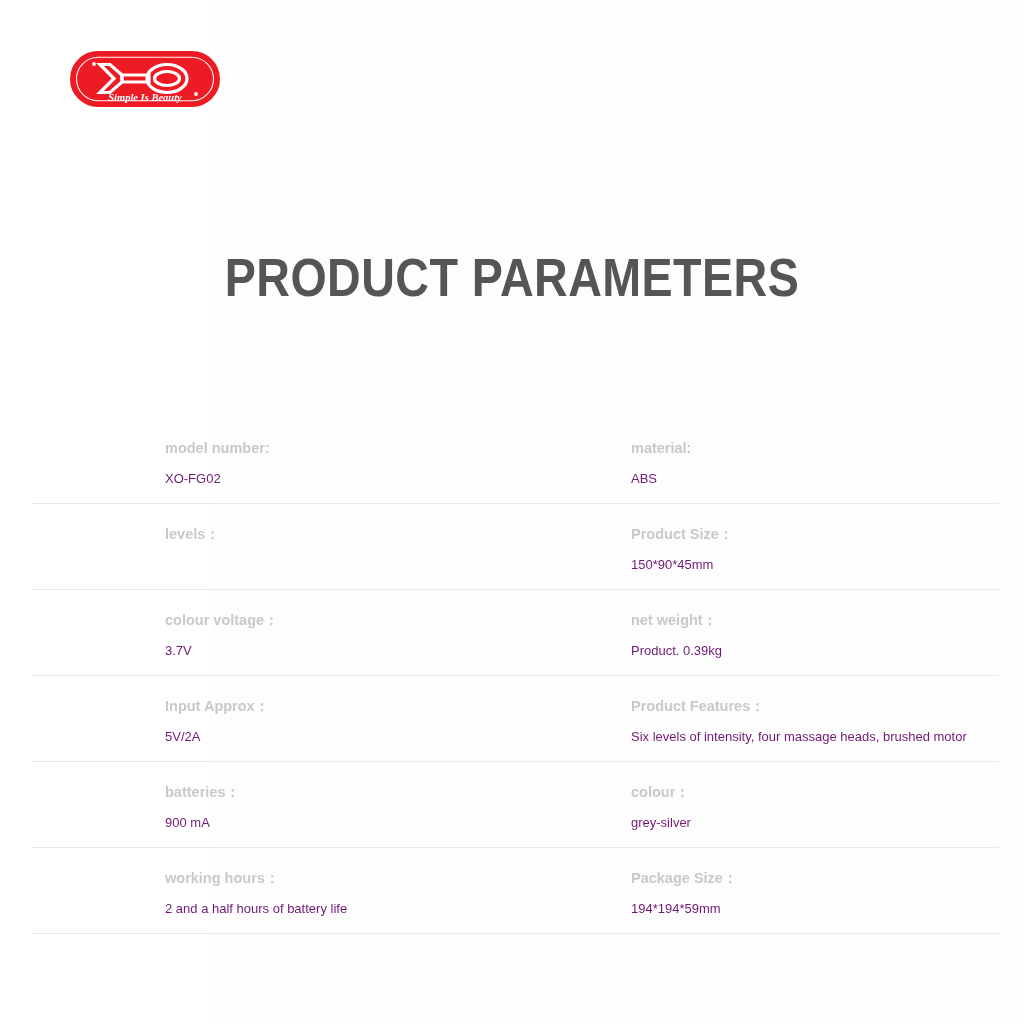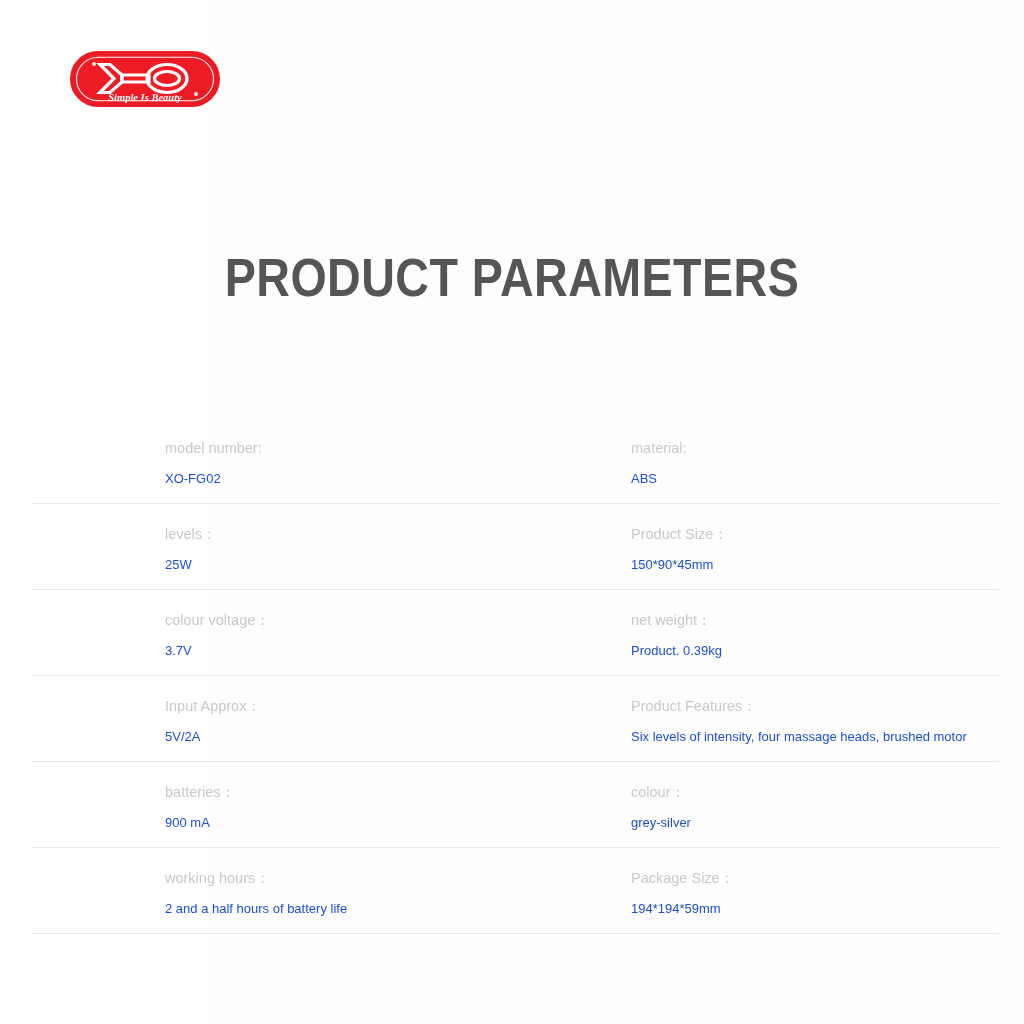--- a/index.html
+++ b/index.html
@@ -96,28 +96,28 @@
     left: 583px; top: 0;
     width: 384px;
     padding-left: 0;
     margin-left: 16px;
   }
 
   .spec-label {
     font-size: 14.5px;
     line-height: 18px;
     color: #c9c9cc;
-    font-weight: normal;
+    font-weight: bold;
     white-space: nowrap;
   }
   .spec-value {
     margin-top: 13px;
     font-size: 13px;
     line-height: 17px;
-    color: #1d4ed8;
+    color: #701a75;
     font-weight: normal;
     white-space: nowrap;
   }
 </style>
 </head>
 <body>
 
 <div class="page">
 
   <div class="bg-band"></div>
@@ -157,21 +157,20 @@
       </div>
       <div class="spec-cell right">
         <div class="spec-label">material:</div>
         <div class="spec-value">ABS</div>
       </div>
     </div>
 
     <div class="spec-row">
       <div class="spec-cell left">
         <div class="spec-label">levels：</div>
-        <div class="spec-value">25W</div>
       </div>
       <div class="spec-cell right">
         <div class="spec-label">Product Size：</div>
         <div class="spec-value">150*90*45mm</div>
       </div>
     </div>
 
     <div class="spec-row">
       <div class="spec-cell left">
         <div class="spec-label">colour voltage：</div>

